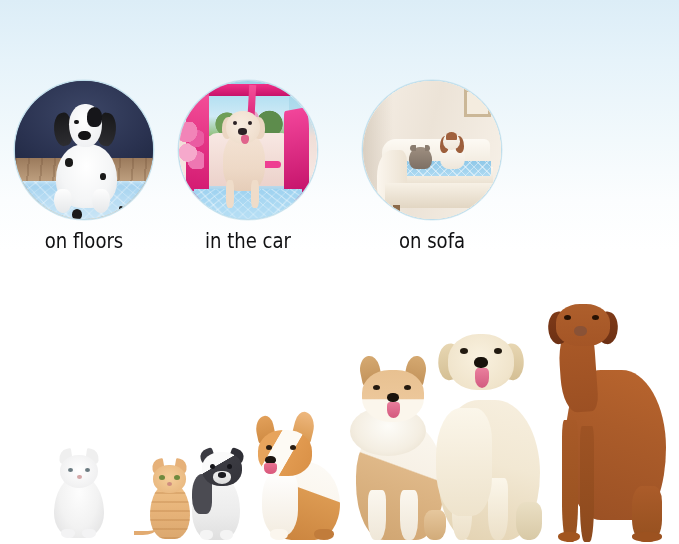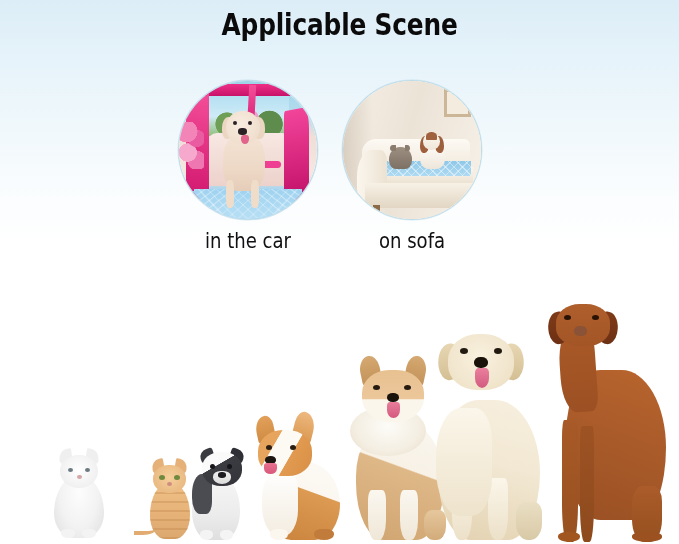--- a/index.html
+++ b/index.html
@@ -58,21 +58,21 @@
     height: 178px;
     z-index: 4;
   }
   .scene {
     position: absolute;
     top: 0;
     width: 140px;
   }
   .scene-0 { left: 14px;  }
   .scene-1 { left: 178px; }
-  .scene-2 { left: 342px; }
+  .scene-2 { left: 362px; }
   .scene-3 { left: 508px; }
 
   .circle {
     position: relative;
     width: 140px;
     height: 140px;
     border-radius: 50%;
     overflow: hidden;
     border: 1.5px solid #bcdcea;
     background: #ffffff;
@@ -432,26 +432,43 @@
   .a-vizsla .rear-leg { position:absolute; left:92px; bottom:0; width:30px; height:56px;
     background: linear-gradient(to bottom,#ab5c2a,#95501f); border-radius: 34% 28% 40% 40%; }
   .a-vizsla .paw1 { position:absolute; left:18px; bottom:0; width:22px; height:10px; background:#a1551f; border-radius:40% 40% 50% 50%; }
   .a-vizsla .paw2 { position:absolute; left:92px; bottom:0; width:30px; height:10px; background:#9c5220; border-radius:40% 40% 50% 50%; }
 </style>
 </head>
 <body>
 
 <div id="page">
 
-  <div class="title-wrap">
-    <div class="title">Applicable Scene</div>
-  </div>
 
   <div class="scene-row">
 
+    <div class="scene scene-0">
+      <div class="circle">
+        <div class="photo p1">
+          <div class="wall"></div>
+          <div class="floor"></div>
+          <div class="pad"></div>
+          <div class="body"></div>
+          <div class="leg-l"></div>
+          <div class="leg-r"></div>
+          <div class="ear-l"></div>
+          <div class="ear-r"></div>
+          <div class="head"></div>
+          <div class="patch"></div>
+          <div class="eye-l"></div>
+          <div class="eye-r"></div>
+          <div class="snout"></div>
+        </div>
+      </div>
+      <div class="scene-label">on floors</div>
+    </div>
 
     <div class="scene scene-1">
       <div class="circle">
         <div class="photo p2">
           <div class="sky"></div>
           <div class="foliage"></div>
           <div class="frame-top"></div>
           <div class="pillar"></div>
           <div class="seat"></div>
           <div class="handle"></div>

